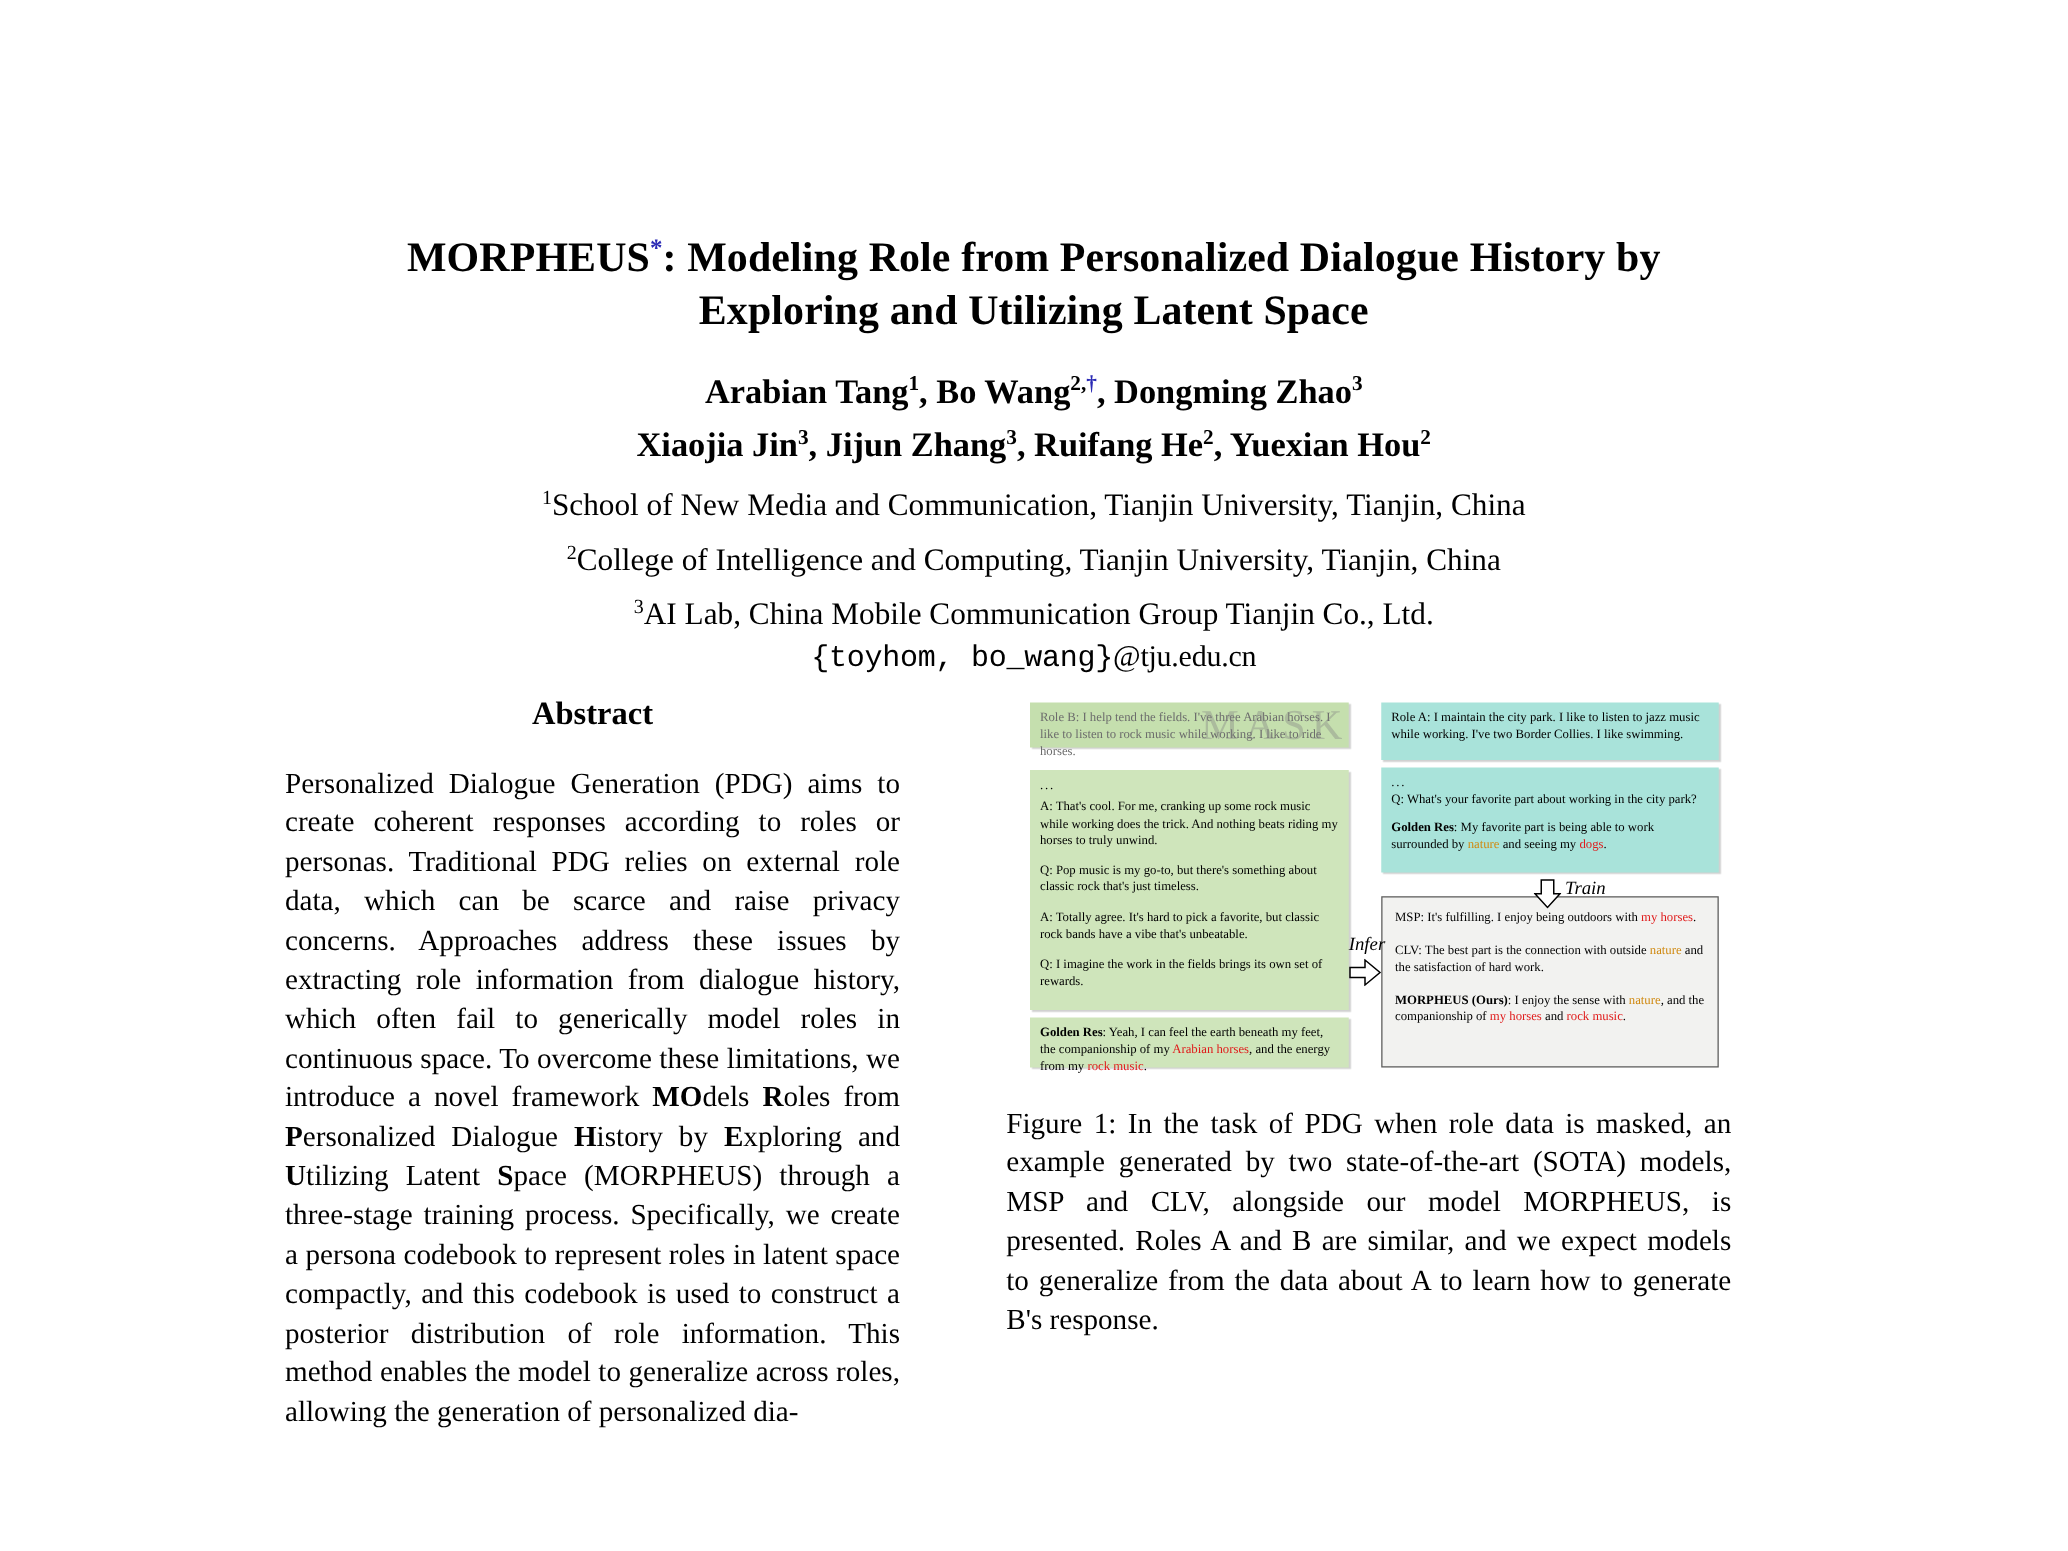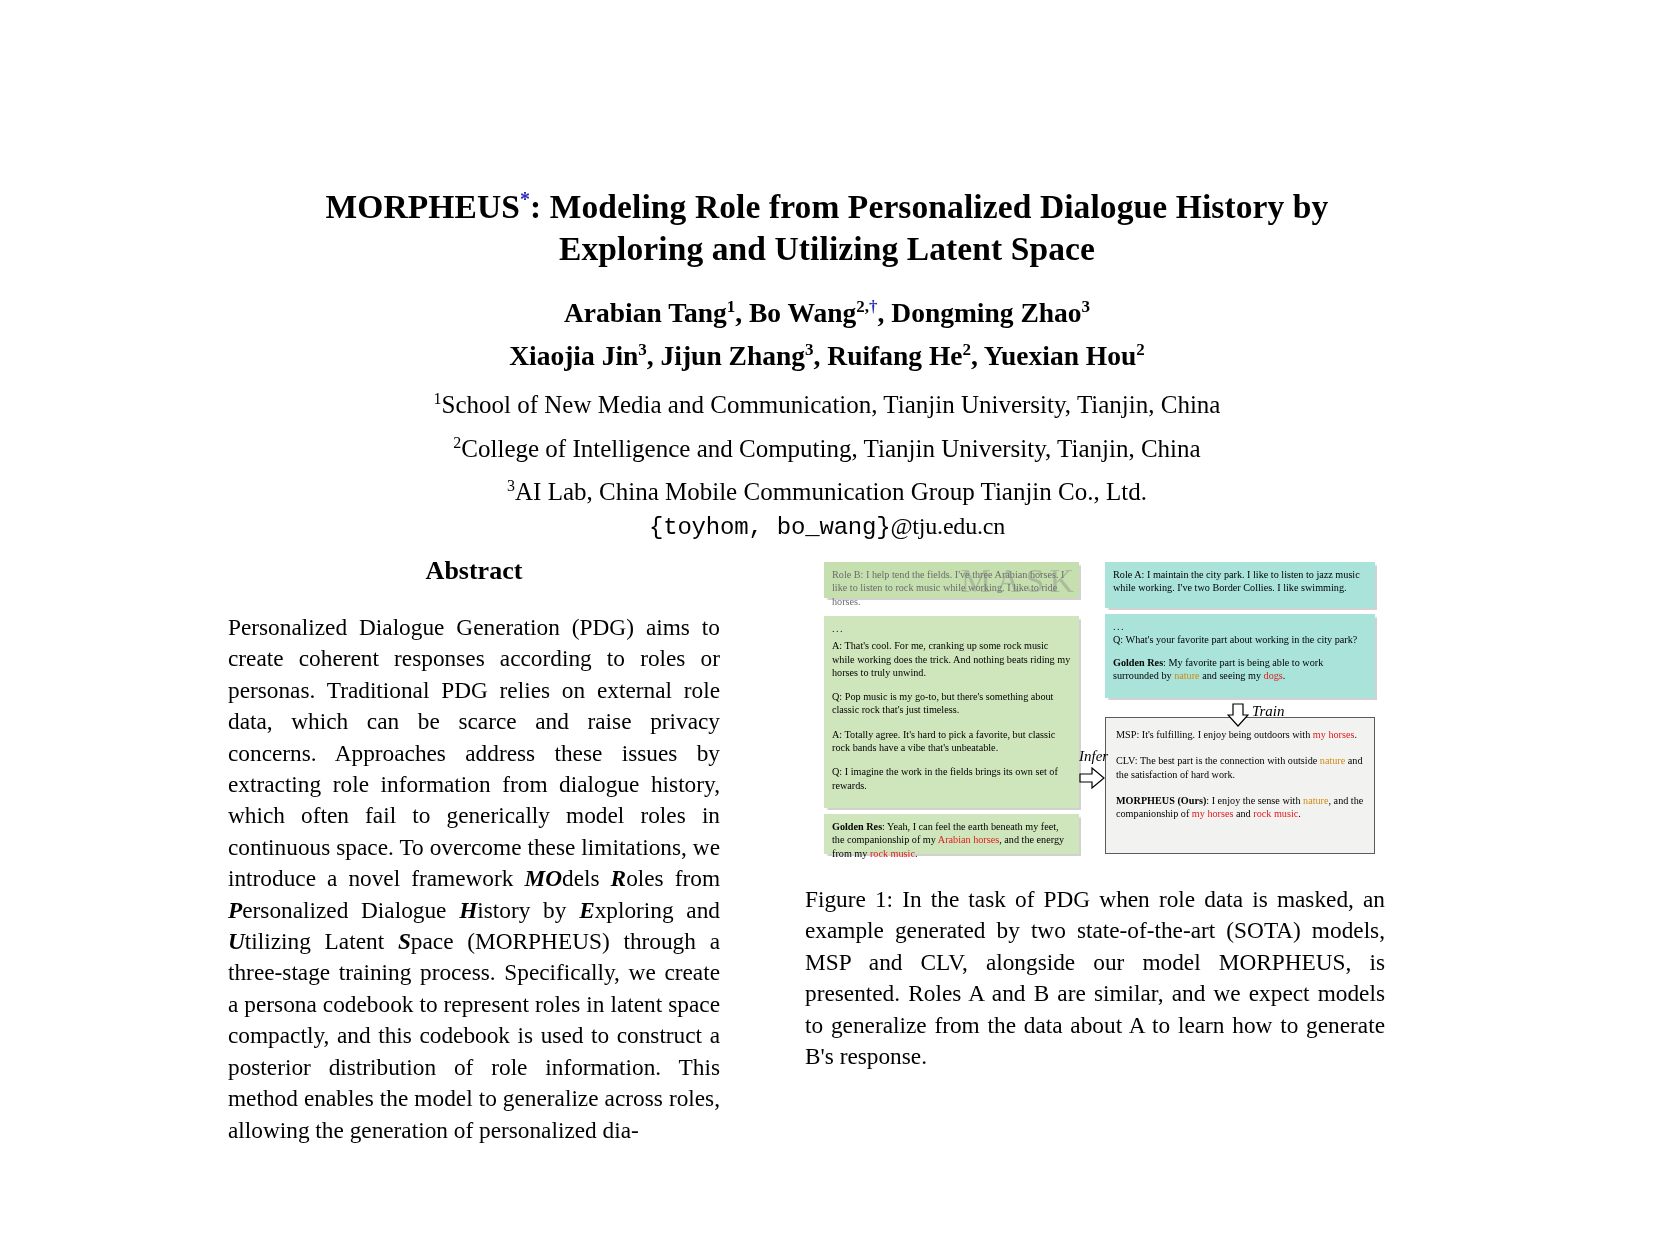--- a/index.html
+++ b/index.html
@@ -56,21 +56,21 @@
     left:805px; top:556px; width:580px;
   }
   .abstract-head{
     text-align:center; font-size:26px; font-weight:bold;
     margin:0 0 26px 0;
   }
   .abstract-body{
     font-size:23.3px; line-height:31.4px; text-align:justify;
     hyphens:none;
   }
-  .abstract-body b{font-weight:bold;font-style:italic;}
+  .abstract-body b{font-weight:bold;}
 
   
   .figure{
     position:relative; width:580px; height:300px;
   }
   .fig-box{
     position:absolute;
     box-sizing:border-box;
     font-size:10.2px;
     line-height:13.3px;

